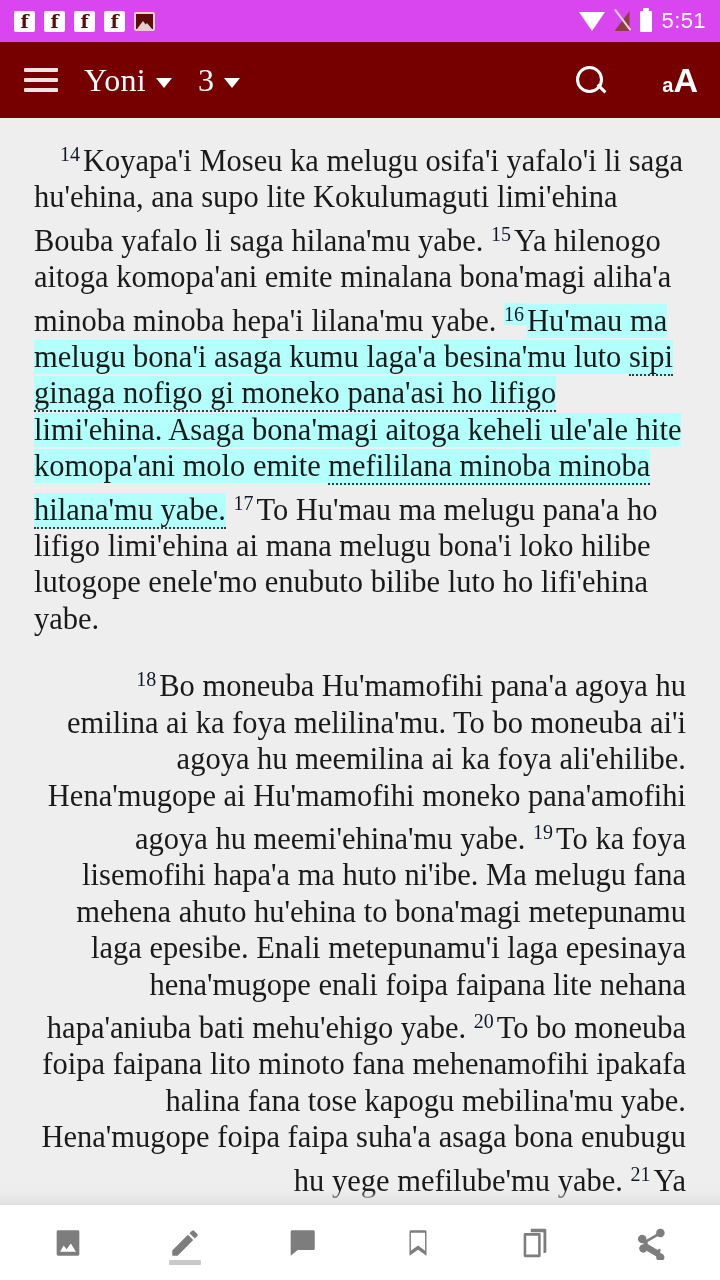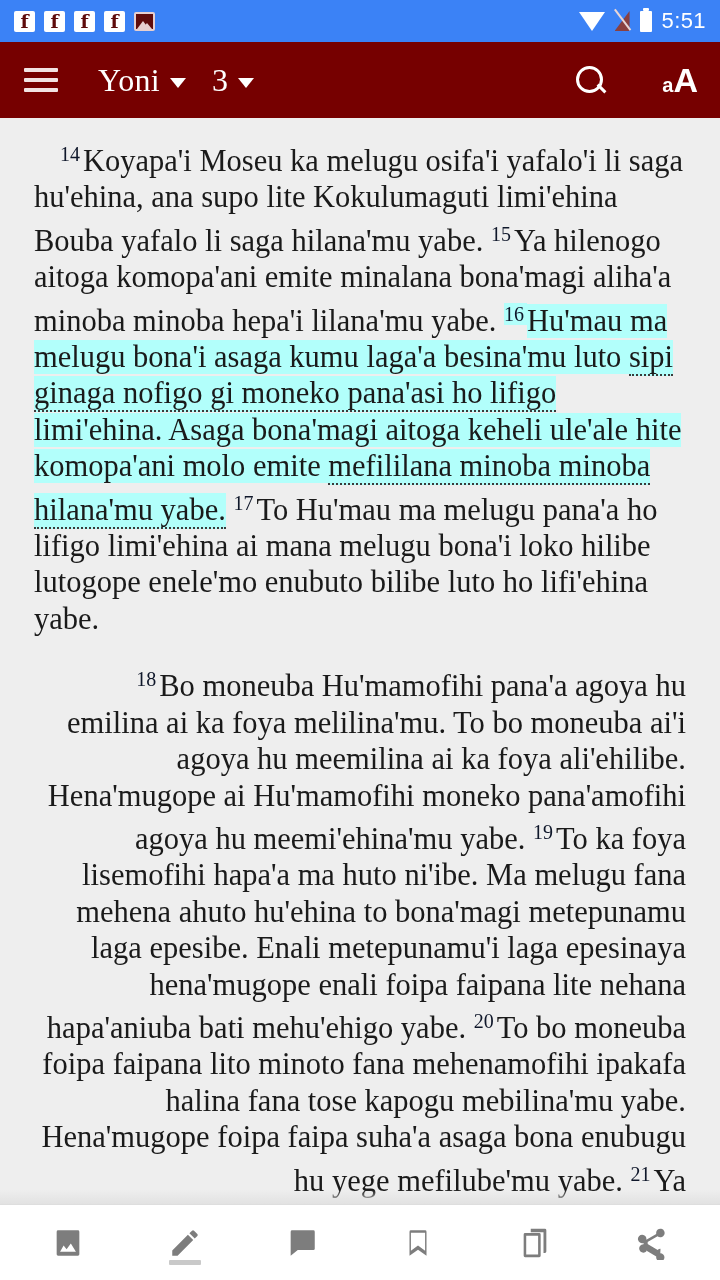--- a/index.html
+++ b/index.html
@@ -6,21 +6,21 @@
   html, body {
     width:720px; height:1280px;
     background:#ffffff;
     font-family:"Liberation Sans", sans-serif;
     overflow:hidden;
   }
   #app { position:relative; width:720px; height:1280px; display:flex; flex-direction:column; }
 
   
   .statusbar {
-    height:42px; background:#3b82f6;
+    height:42px; background:#d946ef;
     display:flex; align-items:center; padding:0 14px;
     flex:none;
   }
   .sb-left { display:flex; align-items:center; gap:9px; }
   .sb-right { margin-left:auto; display:flex; align-items:center; gap:10px; }
   .fb-icon {
     width:21px; height:21px; background:#fff; border-radius:2px;
     position:relative; display:inline-block;
   }
   .fb-icon::after {
@@ -53,21 +53,21 @@
   
   .appbar {
     height:76px; background:#760000;
     display:flex; align-items:center; padding:0 22px 0 24px;
     flex:none;
   }
   .hamburger { width:34px; height:24px; display:flex; flex-direction:column; justify-content:space-between; cursor:pointer; }
   .hamburger span { display:block; height:4px; background:#f2e3e3; border-radius:1px; }
   .book-title {
     color:#ffffff; font-family:"Liberation Serif", serif;
-    font-size:32px; margin-left:40px; letter-spacing:.3px;
+    font-size:32px; margin-left:26px; letter-spacing:.3px;
   }
   .caret {
     width:0;height:0;border-left:8px solid transparent;border-right:8px solid transparent;
     border-top:10px solid #ffffff; margin-left:10px; margin-top:6px;
   }
   .chapter-num {
     color:#ffffff; font-family:"Liberation Serif", serif;
     font-size:32px; margin-left:26px;
   }
   .ab-right { margin-left:auto; display:flex; align-items:center; gap:58px; }

